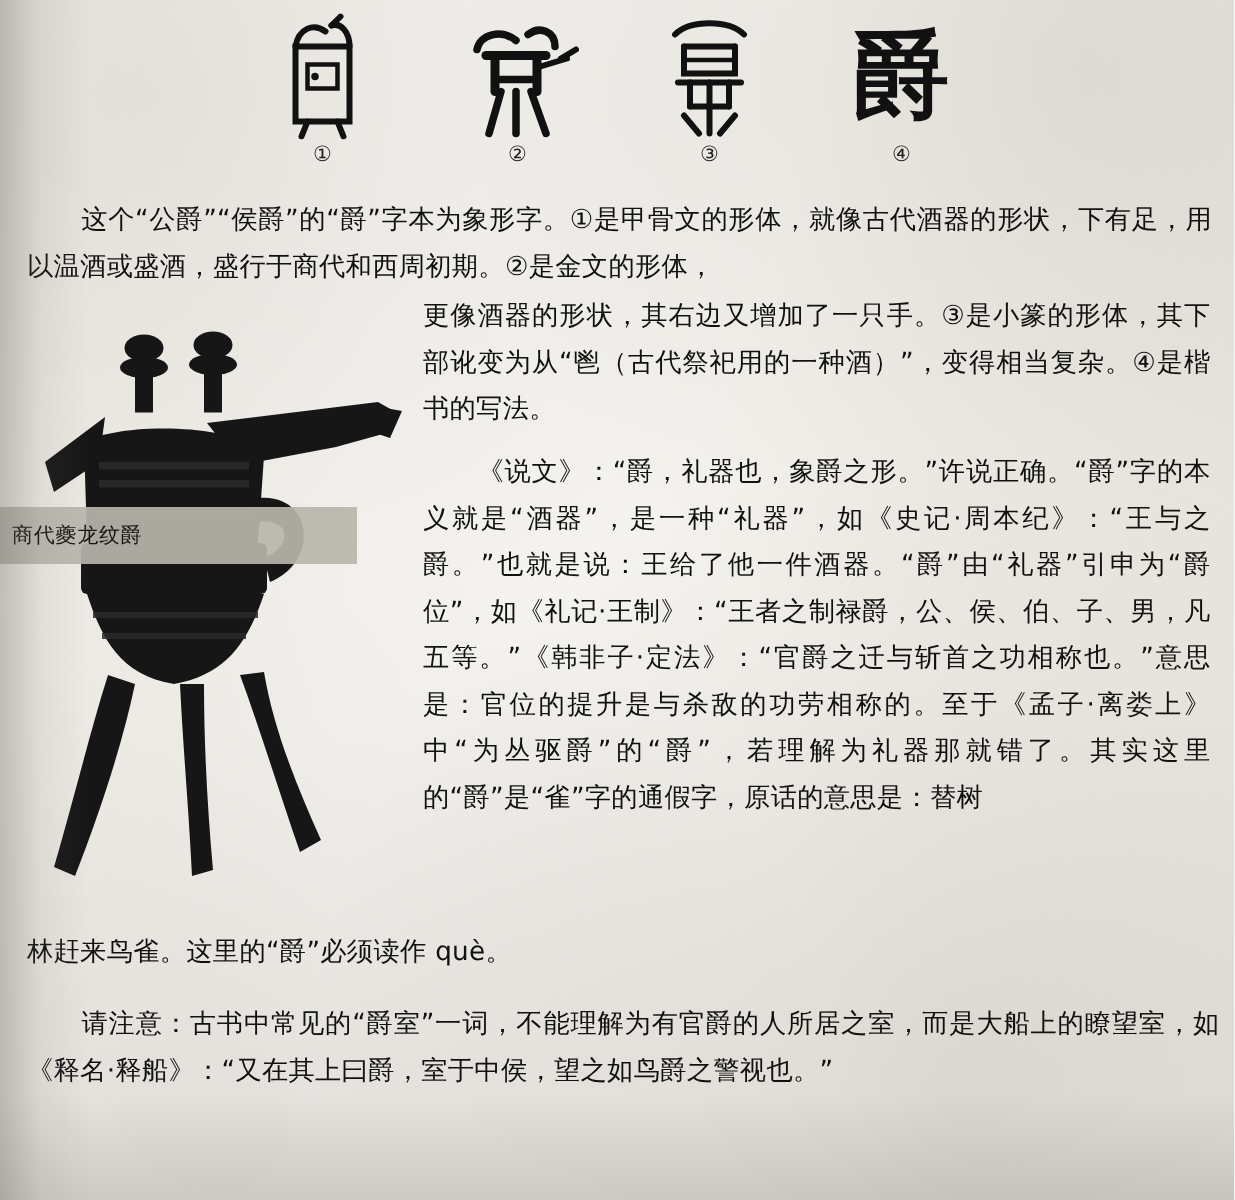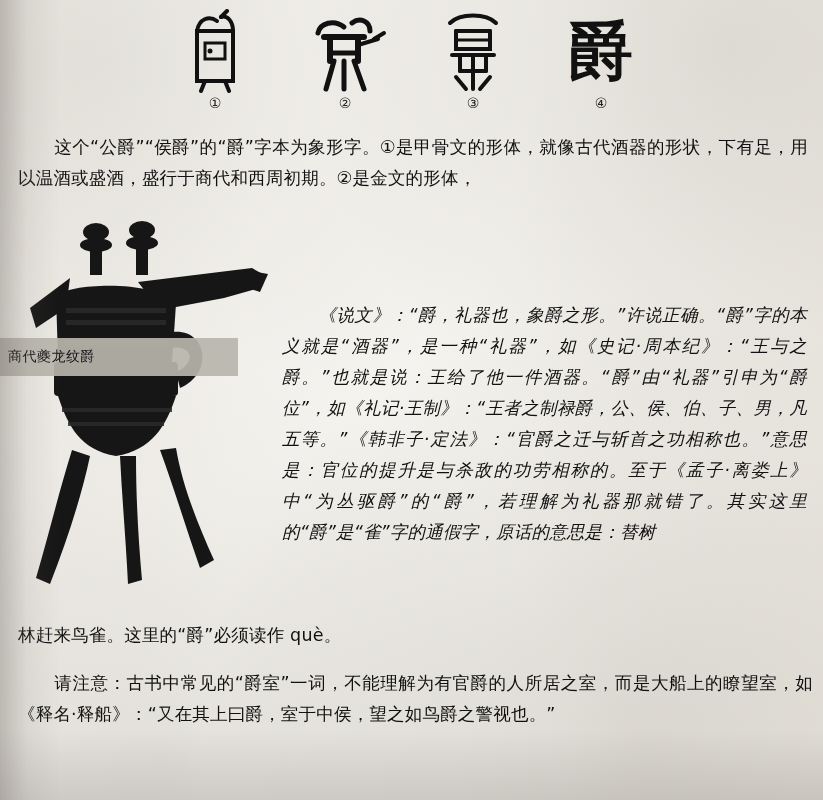--- a/index.html
+++ b/index.html
@@ -94,21 +94,20 @@
 
   .para-2 {
     left: 282px;
     top: 196px;
     width: 525px;
   }
   .para-3 {
     left: 282px;
     top: 300px;
     width: 525px;
-    font-style: italic;
   }
   .para-4 {
     left: 18px;
     top: 620px;
     width: 790px;
   }
   .para-5 {
     left: 18px;
     top: 668px;
     width: 795px;
@@ -217,20 +216,23 @@
         <span class="seal-char" style="font-size:64px;">爵</span>
       </div>
       <div class="glyph-num">④</div>
     </div>
   </div>
 
   <div class="col-text para-1">
     <span class="indent"></span><span>这个“公爵”“侯爵”的“爵”字本为象形字。①是甲骨文的形体，就像古代酒器的形状，下有足，用以温酒或盛酒，盛行于商代和西周初期。②是金文的形体，</span>
   </div>
 
+  <div class="col-text para-2">
+    <span>更像酒器的形状，其右边又增加了一只手。③是小篆的形体，其下部讹变为从“鬯（古代祭祀用的一种酒）”，变得相当复杂。④是楷书的写法。</span>
+  </div>
 
   <div class="col-text para-3">
     <span class="indent"></span><span>《说文》：“爵，礼器也，象爵之形。”许说正确。“爵”字的本义就是“酒器”，是一种“礼器”，如《史记·周本纪》：“王与之爵。”也就是说：王给了他一件酒器。“爵”由“礼器”引申为“爵位”，如《礼记·王制》：“王者之制禄爵，公、侯、伯、子、男，凡五等。”《韩非子·定法》：“官爵之迁与斩首之功相称也。”意思是：官位的提升是与杀敌的功劳相称的。至于《孟子·离娄上》中“为丛驱爵”的“爵”，若理解为礼器那就错了。其实这里的“爵”是“雀”字的通假字，原话的意思是：替树</span>
   </div>
 
   <div class="col-text para-4">
     <span>林赶来鸟雀。这里的“爵”必须读作 què。</span>
   </div>
 
   <div class="col-text para-5">

